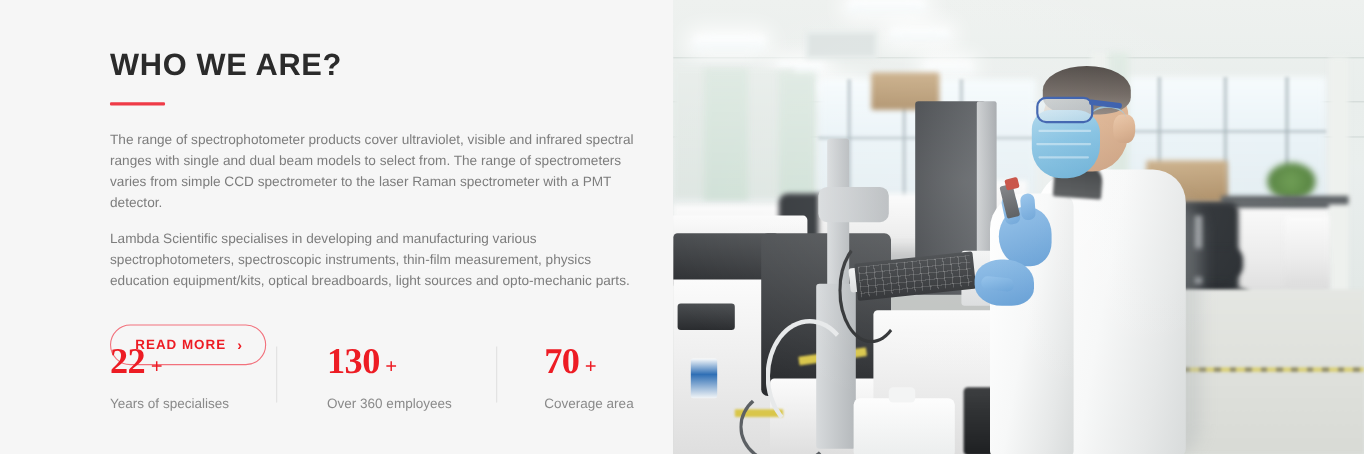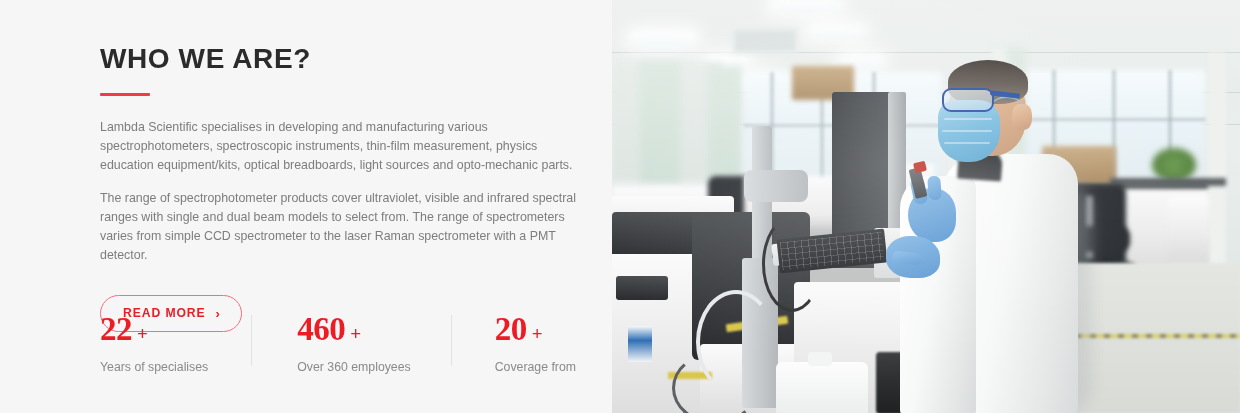--- a/index.html
+++ b/index.html
@@ -193,22 +193,22 @@
 <body>
 
 <div class="page">
 
   <div class="left">
     <div class="content">
 
       <h2 class="heading">WHO WE ARE?</h2>
       <div class="rule"></div>
 
+      <p class="para">The range of spectrophotometer products cover ultraviolet, visible and infrared spectral ranges with single and dual beam models to select from. The range of spectrometers varies from simple CCD spectrometer to the laser Raman spectrometer with a PMT detector.</p>
       <p class="para">Lambda Scientific specialises in developing and manufacturing various spectrophotometers, spectroscopic instruments, thin-film measurement, physics education equipment/kits, optical breadboards, light sources and opto-mechanic parts.</p>
-      <p class="para">The range of spectrophotometer products cover ultraviolet, visible and infrared spectral ranges with single and dual beam models to select from. The range of spectrometers varies from simple CCD spectrometer to the laser Raman spectrometer with a PMT detector.</p>
 
       <div class="btn-wrap">
         <button class="readmore">
           <span>READ MORE</span>
           <span class="chev">›</span>
         </button>
       </div>
     </div>
 
     <div class="stats">
@@ -219,36 +219,36 @@
         </div>
         <div class="stat-label">Years of specialises</div>
       </div>
 
       <div class="sp0"></div>
       <div class="divider"></div>
       <div class="sp1"></div>
 
       <div class="stat">
         <div class="stat-num-row">
-          <span class="stat-num">460</span>
+          <span class="stat-num">130</span>
           <span class="stat-plus">+</span>
         </div>
         <div class="stat-label">Over 360 employees</div>
       </div>
 
       <div class="sp2"></div>
       <div class="divider"></div>
       <div class="sp3"></div>
 
       <div class="stat">
         <div class="stat-num-row">
-          <span class="stat-num">20</span>
+          <span class="stat-num">70</span>
           <span class="stat-plus">+</span>
         </div>
-        <div class="stat-label">Coverage from</div>
+        <div class="stat-label">Coverage area</div>
       </div>
     </div>
   </div>
 
   <div class="photo">
     <div class="bg-room"></div>
 
     <div class="ceiling"></div>
     <div class="ceil-line" style="top:52px;"></div>
     <div class="ceil-line" style="top:92px;"></div>

